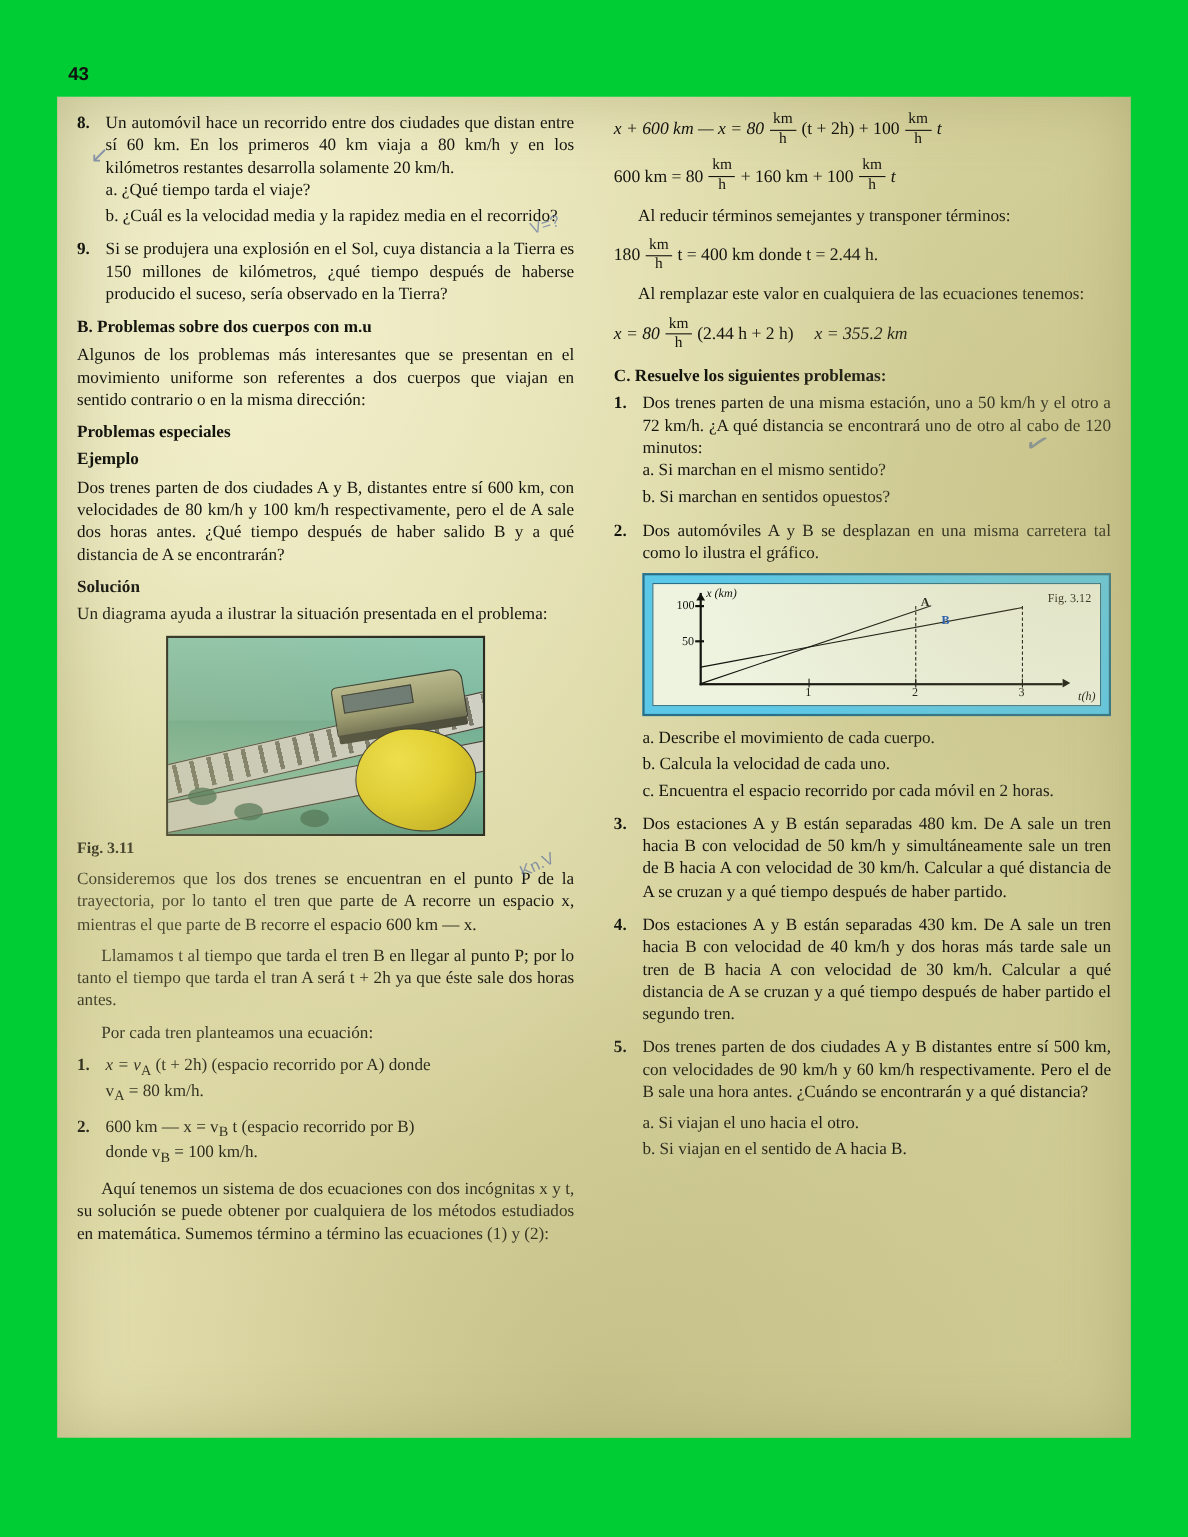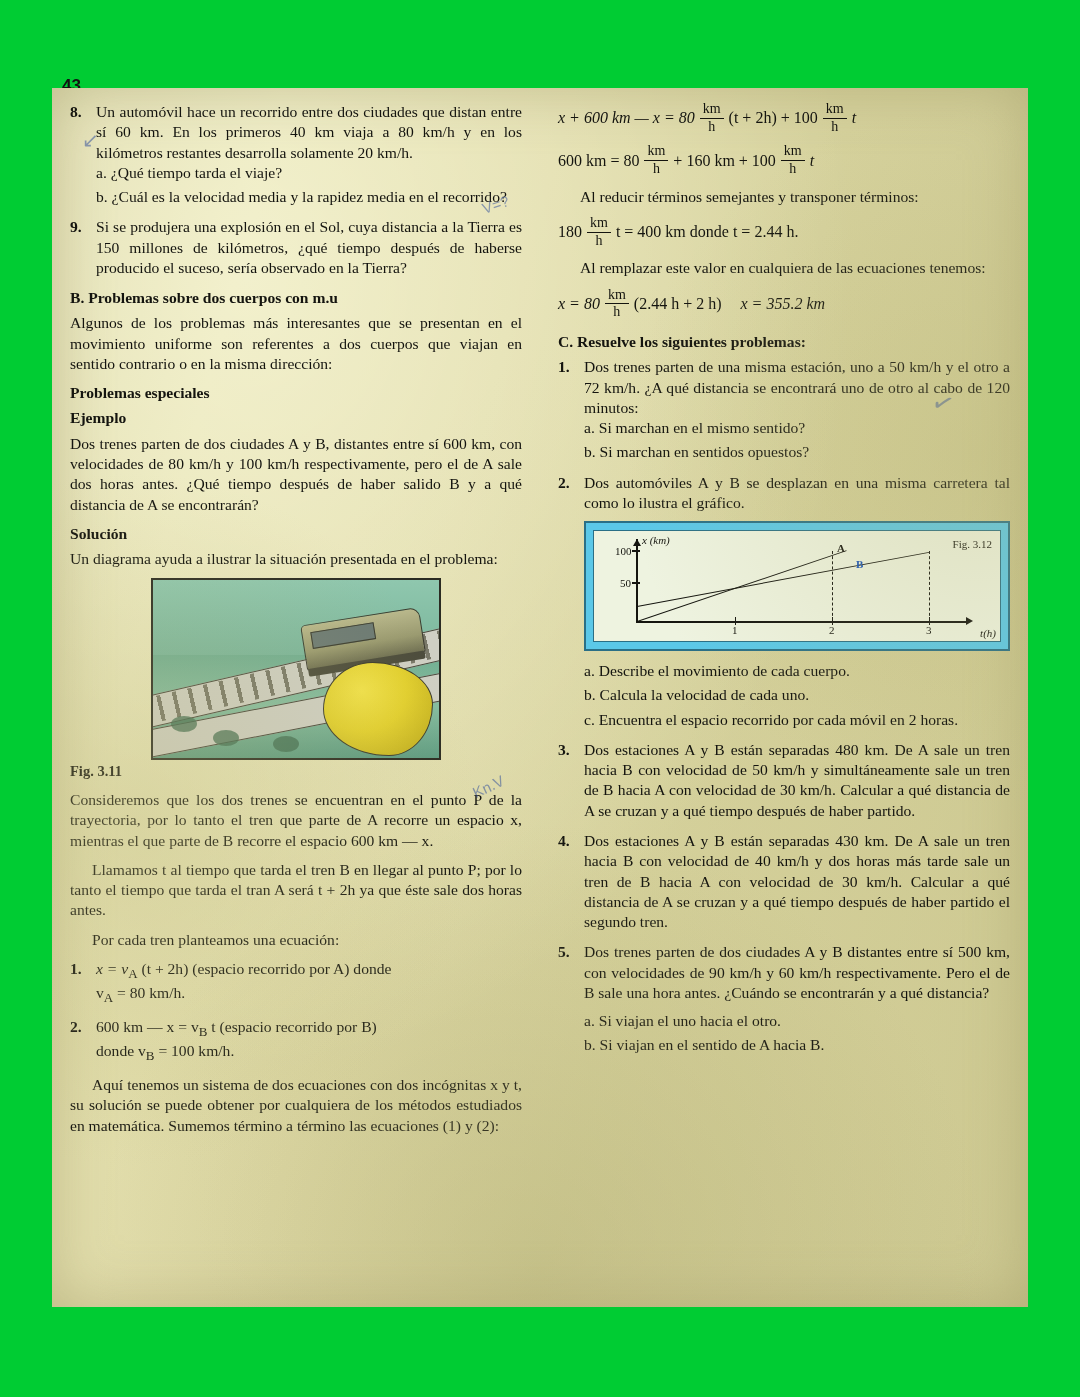--- a/index.html
+++ b/index.html
@@ -10,21 +10,21 @@
   body {
     width: 1080px;
     height: 1397px;
     font-family: "Liberation Serif", serif;
     position: relative;
     overflow: hidden;
   }
   .page-number {
     position: absolute;
     left: 62px;
-    top: 76px;
+    top: 58px;
     font-family: "Liberation Sans", sans-serif;
     font-weight: bold;
     font-size: 17px;
     color: #111;
   }
   .scan {
     position: absolute;
     left: 52px;
     top: 88px;
     width: 976px;

